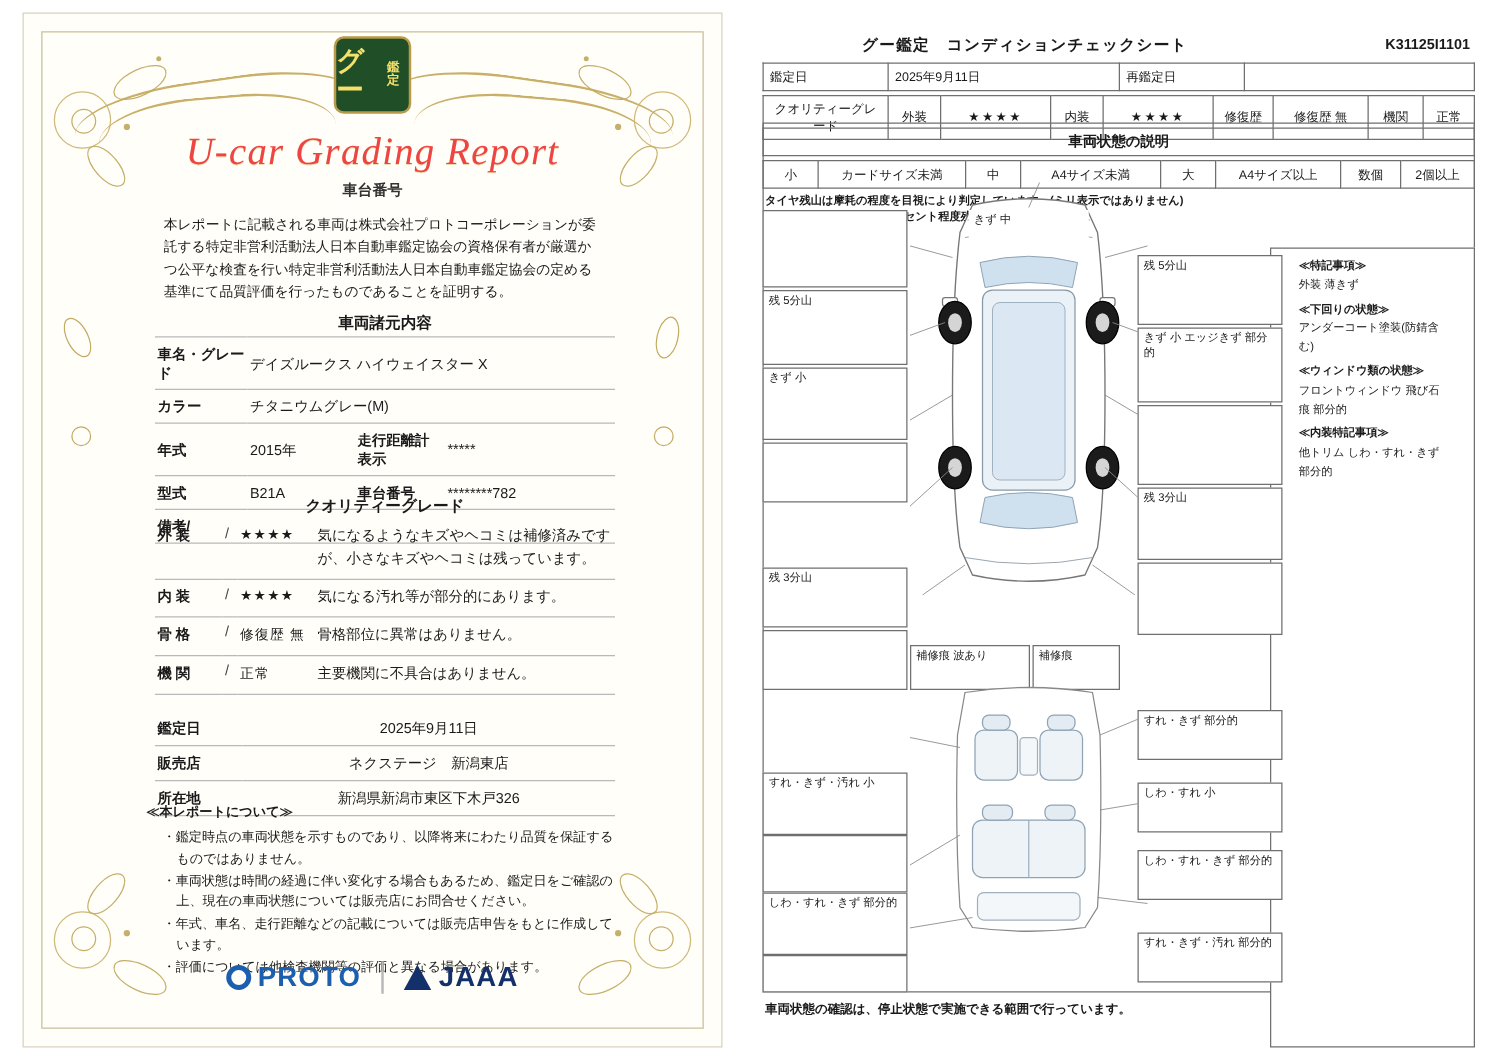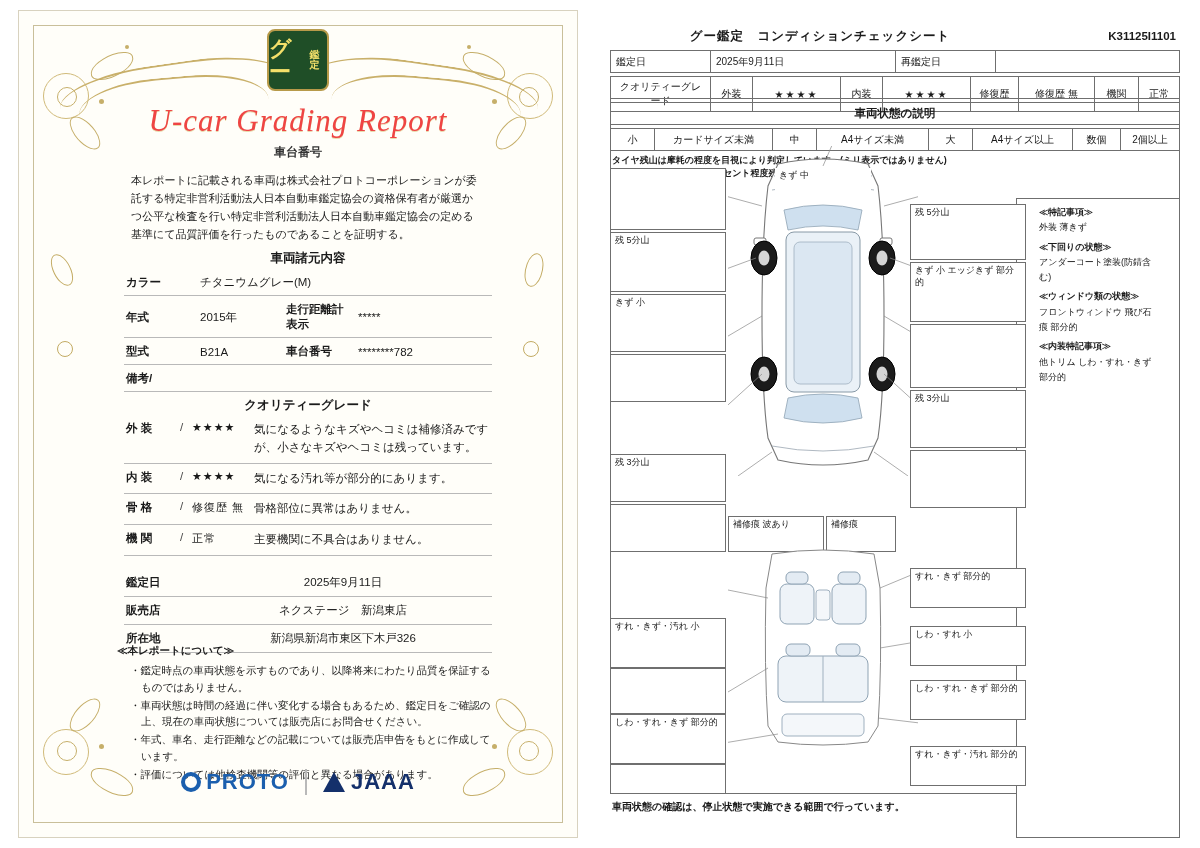--- a/index.html
+++ b/index.html
@@ -289,20 +289,24 @@
   </div>
 
   <div id="cert-title">U-car Grading Report</div>
   <div id="cert-subtitle">車台番号</div>
   <div id="cert-intro">本レポートに記載される車両は株式会社プロトコーポレーションが委託する特定非営利活動法人日本自動車鑑定協会の資格保有者が厳選かつ公平な検査を行い特定非営利活動法人日本自動車鑑定協会の定める基準にて品質評価を行ったものであることを証明する。</div>
 
   <div style="position:absolute; left:105px; top:236px; width:368px;" class="sec-head">車両諸元内容</div>
 
   <table id="spec-table">
     <tbody>
+        <tr class="top-rule">
+      <td class="lbl top-rule">車名・グレード</td>
+      <td class="v top-rule" colspan="3">デイズルークス ハイウェイスター X</td>
+    </tr>
     <tr>
       <td class="lbl">カラー</td>
       <td class="v" colspan="3">チタニウムグレー(M)</td>
     </tr>
     <tr>
       <td class="lbl">年式</td>
       <td class="v" style="width:86px;">2015年</td>
       <td class="lbl2">走行距離計表示</td>
       <td class="v">*****</td>
     </tr>

